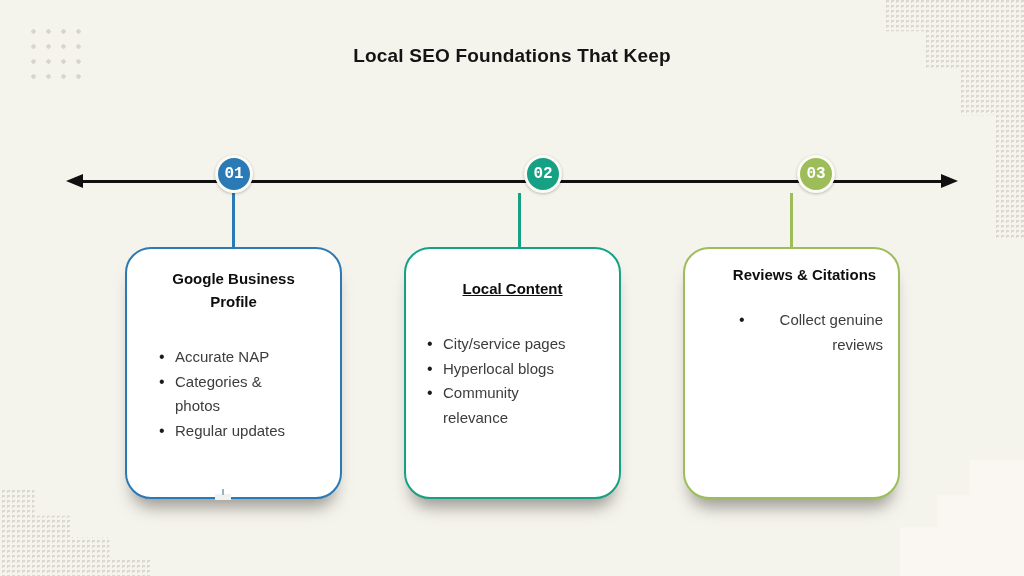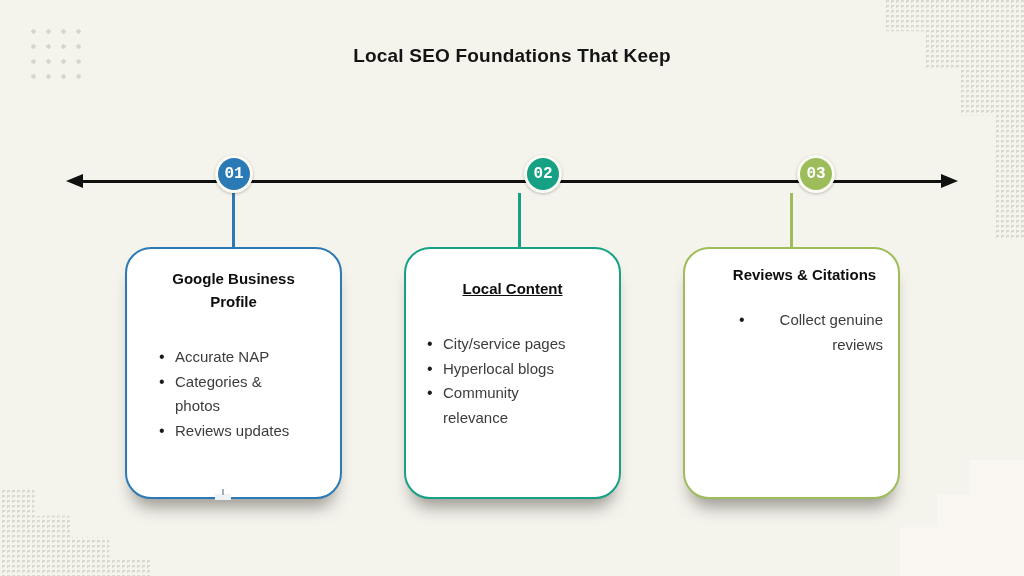--- a/index.html
+++ b/index.html
@@ -119,21 +119,21 @@
 
   <div class="stem stem1" style="background-color: rgb(43, 122, 182);"></div>
   <div class="stem stem2" style="background-color: rgb(22, 161, 132);"></div>
   <div class="stem stem3" style="background-color: rgb(156, 189, 89);"></div>
 
   <div class="card card1" style="border-color: rgb(43, 122, 182);">
     <div class="card-title">Google Business Profile</div>
     <ul>
       <li>Accurate NAP</li>
       <li>Categories &amp; photos</li>
-      <li>Reviews updates</li>
+      <li>Regular updates</li>
     </ul>
   </div>
 
   <div class="card card2" style="border-color: rgb(22, 161, 132);">
     <div class="card-title">Local Content</div>
     <ul>
       <li>City/service pages</li>
       <li>Hyperlocal blogs</li>
       <li>Community relevance</li>
     </ul>

